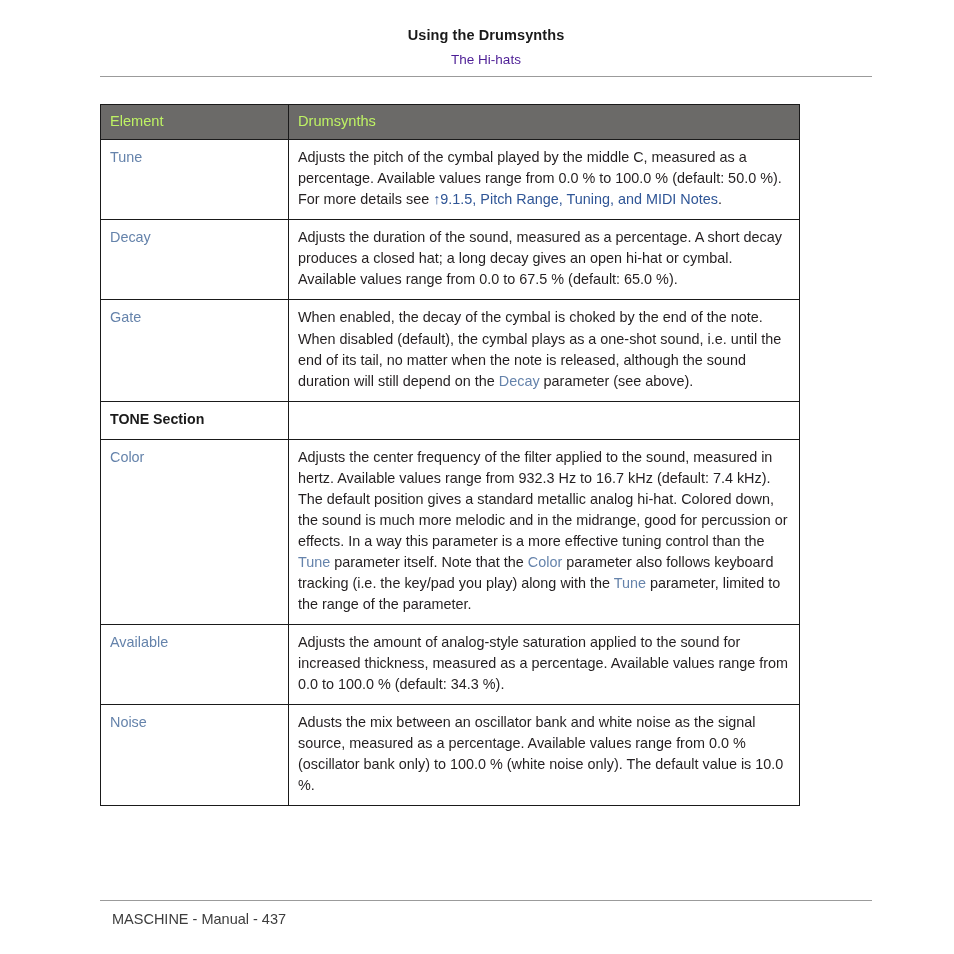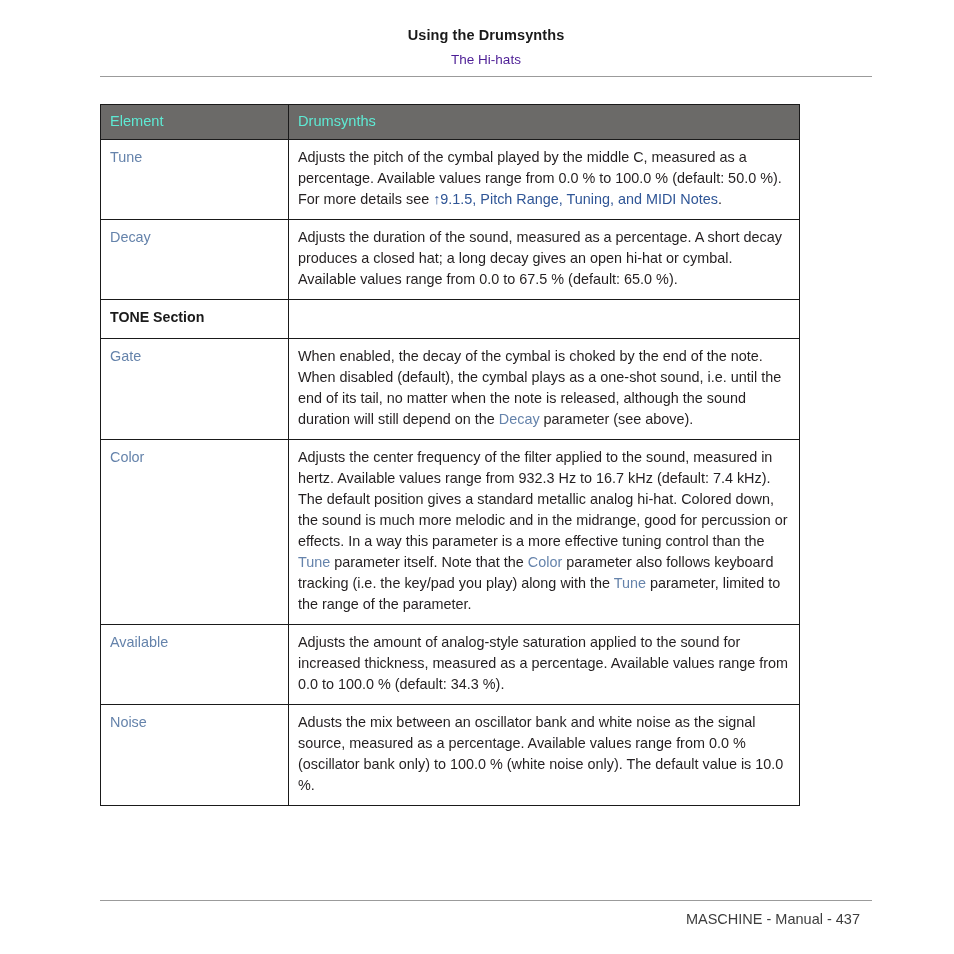--- a/index.html
+++ b/index.html
@@ -68,21 +68,21 @@
   .param-table th,
   .param-table td {
     border: 1px solid #1a1a1a;
     vertical-align: top;
     padding: 7px 9px 9px 9px;
     line-height: 1.46;
   }
 
   .param-table thead th {
     background: #6b6a68;
-    color: #5eead4;
+    color: #bef264;
     font-weight: normal;
     text-align: left;
     padding-top: 6px;
     padding-bottom: 7px;
     font-size: 14.6px;
   }
 
   td.element {
     color: #6583ab;
     white-space: nowrap;
@@ -108,24 +108,23 @@
   .foot-rule {
     position: absolute;
     left: 100px;
     top: 900px;
     width: 772px;
     height: 1px;
     background: #9b9b9b;
   }
   .footer {
     position: absolute;
-    left: 88px;
+    left: 112px;
     top: 911px;
     width: 772px;
-    text-align: right;
     font-size: 14.5px;
     color: #3d3d3d;
   }
 </style>
 </head>
 <body>
 
 <div class="page">
 
   <div class="running-head">
@@ -148,26 +147,26 @@
     <tbody id="table-body">
         <tr>
           <td class="element">Tune</td>
           <td class="desc">Adjusts the pitch of the cymbal played by the middle C, measured as a percentage. Available values range from 0.0 % to 100.0 % (default: 50.0 %). For more details see <span class="xref">↑9.1.5, Pitch Range, Tuning, and MIDI Notes</span>.</td>
         </tr>
         <tr>
           <td class="element">Decay</td>
           <td class="desc">Adjusts the duration of the sound, measured as a percentage. A short decay produces a closed hat; a long decay gives an open hi-hat or cymbal. Available values range from 0.0 to 67.5 % (default: 65.0 %).</td>
         </tr>
         <tr>
+          <td class="element">Gate</td>
+          <td class="desc">When enabled, the decay of the cymbal is choked by the end of the note. When disabled (default), the cymbal plays as a one-shot sound, i.e. until the end of its tail, no matter when the note is released, although the sound duration will still depend on the <span class="lnk">Decay</span> parameter (see above).</td>
+        </tr>
+        <tr>
           <td class="element section-head">TONE Section</td>
           <td class="desc">&nbsp;</td>
-        </tr>
-        <tr>
-          <td class="element">Gate</td>
-          <td class="desc">When enabled, the decay of the cymbal is choked by the end of the note. When disabled (default), the cymbal plays as a one-shot sound, i.e. until the end of its tail, no matter when the note is released, although the sound duration will still depend on the <span class="lnk">Decay</span> parameter (see above).</td>
         </tr>
         <tr>
           <td class="element">Color</td>
           <td class="desc">Adjusts the center frequency of the filter applied to the sound, measured in hertz. Available values range from 932.3 Hz to 16.7 kHz (default: 7.4 kHz). The default position gives a standard metallic analog hi-hat. Colored down, the sound is much more melodic and in the midrange, good for percussion or effects. In a way this parameter is a more effective tuning control than the <span class="lnk">Tune</span> parameter itself. Note that the <span class="lnk">Color</span> parameter also follows keyboard tracking (i.e. the key/pad you play) along with the <span class="lnk">Tune</span> parameter, limited to the range of the parameter.</td>
         </tr>
         <tr>
           <td class="element">Available</td>
           <td class="desc">Adjusts the amount of analog-style saturation applied to the sound for increased thickness, measured as a percentage. Available values range from 0.0 to 100.0 % (default: 34.3 %).</td>
         </tr>
         <tr>

